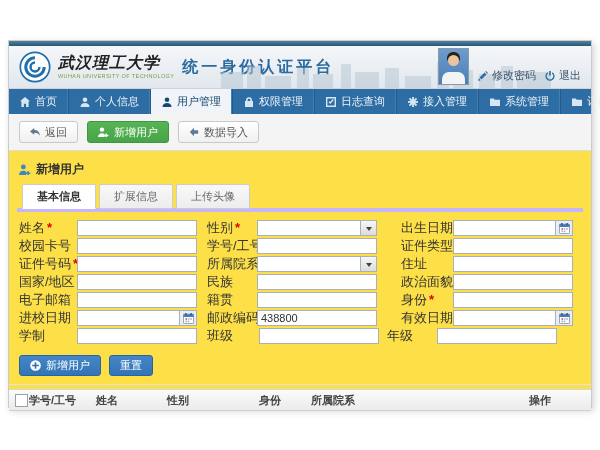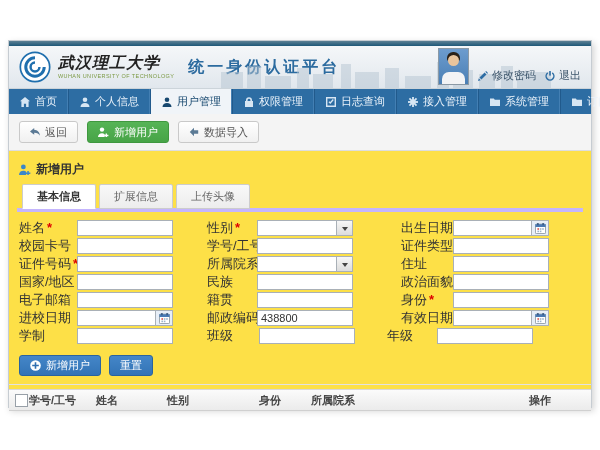--- a/index.html
+++ b/index.html
@@ -19,21 +19,21 @@
   .header{
     height:43px;position:relative;display:flex;align-items:center;
     background:linear-gradient(#f5f7f9,#e1e7ed);border-bottom:1px solid #ccd4da;
     padding:0 10px;box-sizing:border-box;overflow:hidden;
   }
   .skyline{position:absolute;right:40px;bottom:0;opacity:.5;}
   .logo{width:32px;height:32px;flex:0 0 auto;}
   .uni-block{margin-left:7px;line-height:1;}
   .uni-name{font-family:"DejaVu Serif","Liberation Serif",serif;font-style:italic;font-weight:bold;font-size:16px;color:#232323;letter-spacing:1px;}
   .uni-en{font-size:5.5px;color:#7d9a45;letter-spacing:.4px;margin-top:3px;}
-  .platform-title{margin-left:14px;font-size:16px;font-weight:bold;color:#2c6b9f;letter-spacing:3px;}
+  .platform-title{margin-left:8px;font-size:16px;font-weight:bold;color:#2c6b9f;letter-spacing:3px;}
   .header-right{margin-left:auto;display:flex;align-items:flex-end;gap:9px;position:relative;z-index:2;}
   .avatar{width:29px;height:35px;border:1px solid #8b99a5;background:linear-gradient(#6d9cce,#4a7fb5);position:relative;overflow:hidden;margin-bottom:1px;}
   .avatar .hair{position:absolute;left:8px;top:3px;width:13px;height:9px;border-radius:6px 6px 2px 2px;background:#2a2118;}
   .avatar .face{position:absolute;left:9px;top:6px;width:11px;height:11px;border-radius:50%;background:#e9c49c;}
   .avatar .shirt{position:absolute;left:3px;bottom:-2px;width:23px;height:14px;border-radius:7px 7px 0 0;background:#f2f3f5;}
   .hlink{display:flex;align-items:center;gap:4px;font-size:11px;color:#3c556b;cursor:pointer;padding-bottom:3px;}
   .hlink .ic{color:#2e6da4;}
   
   .nav{height:25px;background:#2d6da3;display:flex;align-items:stretch;}
   .nav-tab{
@@ -61,21 +61,21 @@
   .frow{display:flex;align-items:center;height:16px;margin-bottom:2px;}
   .cell{display:flex;align-items:center;}
   .cell.c1{width:188px;}
   .cell.c2{width:194px;}
   .cell.c3{flex:1;}
   .lbl{font-size:13px;color:#333;white-space:nowrap;}
   .c1 .lbl{width:58px;}
   .c2 .lbl{width:50px;}
   .c3 .lbl{width:52px;}
   .req{color:#dd0000;margin-left:2px;font-weight:bold;}
-  .fieldbox{width:96px;height:16px;border:1px solid #a9b0b7;background:#fff;box-sizing:border-box;display:inline-flex;align-items:stretch;}
+  .fieldbox{width:120px;height:16px;border:1px solid #a9b0b7;background:#fff;box-sizing:border-box;display:inline-flex;align-items:stretch;}
   input.fieldbox{padding:0 3px;font-size:11px;color:#333;outline:none;font-family:inherit;}
   .fieldbox .inner{flex:1;border:none;outline:none;min-width:0;font-size:11px;padding:0 3px;font-family:inherit;color:#333;}
   .sel-btn{width:15px;background:linear-gradient(#f7f7f7,#dcdcdc);border-left:1px solid #a9b0b7;display:flex;align-items:center;justify-content:center;cursor:pointer;}
   .sel-btn:after{content:"";width:0;height:0;border:3.5px solid transparent;border-top:4.5px solid #444;margin-top:4px;}
   .cal-btn{width:16px;background:#e7eef7;border-left:1px solid #a9b0b7;display:flex;align-items:center;justify-content:center;cursor:pointer;}
   
   .form-actions{display:flex;gap:8px;padding:5px 2px 8px;}
   .btn-blue{background:linear-gradient(#4486c8,#3374b6);border:1px solid #2a649f;color:#fff;height:21px;}
   .divider{border:none;border-top:1px solid #e2e2e2;margin:0 -8px;}
   

